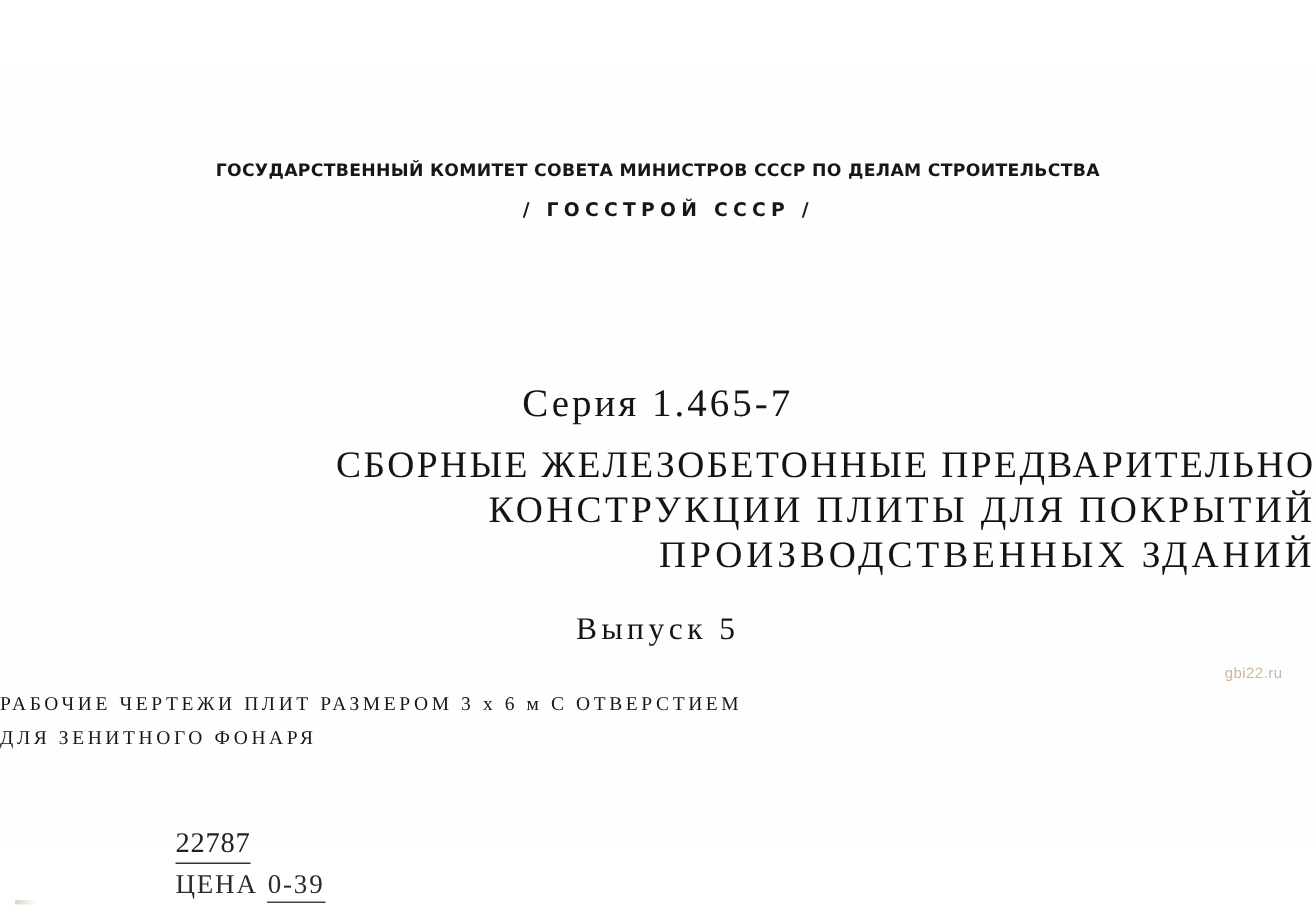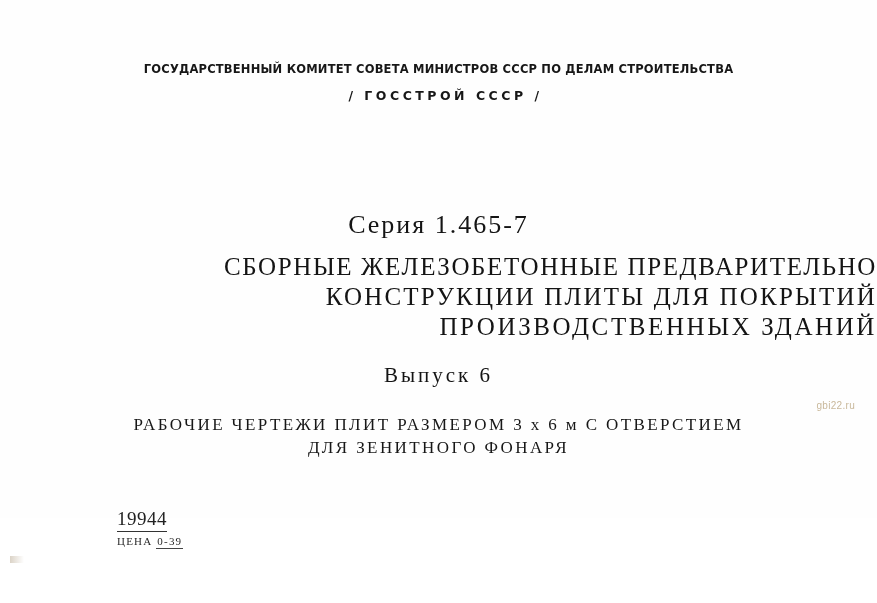--- a/index.html
+++ b/index.html
@@ -12,20 +12,21 @@
     height: 603px;
     overflow: hidden;
     font-family: "Liberation Serif", serif;
     color: #1b1b1b;
   }
   .page {
     position: relative;
     width: 877px;
     height: 518px;
     background: #fefefe;
+    margin-top: 44px;
   }
 
   
   .org-block {
     position: absolute;
     top: 62px;
     left: 0;
     width: 877px;
     text-align: center;
   }
@@ -103,23 +104,22 @@
     letter-spacing: 3px;
     color: #141414;
   }
 
   
   .description {
     position: absolute;
     top: 413px;
     left: 0;
     width: 877px;
-    text-align: center;
-    font-family: "Liberation Serif", serif;
-    font-size: 17px;
+    font-family: "Liberation Serif", serif;
+    font-size: 13px;
     line-height: 23px;
     letter-spacing: 2.4px;
     color: #171717;
   }
   .description div { white-space: nowrap; }
 
   
   .code-block {
     position: absolute;
     left: 117px;
@@ -131,21 +131,21 @@
     font-size: 19px;
     letter-spacing: 0.5px;
     color: #222;
     border-bottom: 1px solid #333;
     display: inline-block;
     padding-bottom: 1px;
   }
   .code-price {
     margin-top: 3px;
     font-family: "Liberation Serif", serif;
-    font-size: 11px;
+    font-size: 18px;
     letter-spacing: 1.2px;
     color: #2a2a2a;
   }
   .code-price .price-val {
     border-bottom: 1px solid #444;
     display: inline-block;
     padding: 0 1px 1px 1px;
   }
 
   
@@ -181,29 +181,29 @@
 
 
   <div class="series">Серия 1.465-7</div>
 
   <div class="main-title">
     <div class="mt-1">СБОРНЫЕ ЖЕЛЕЗОБЕТОННЫЕ ПРЕДВАРИТЕЛЬНО</div>
     <div class="mt-2">КОНСТРУКЦИИ ПЛИТЫ ДЛЯ ПОКРЫТИЙ</div>
     <div class="mt-3">ПРОИЗВОДСТВЕННЫХ ЗДАНИЙ</div>
   </div>
 
-  <div class="issue">Выпуск 6</div>
+  <div class="issue">Выпуск 5</div>
 
   <div class="description">
     <div>РАБОЧИЕ ЧЕРТЕЖИ ПЛИТ РАЗМЕРОМ 3 х 6 м С ОТВЕРСТИЕМ</div>
     <div>ДЛЯ ЗЕНИТНОГО ФОНАРЯ</div>
   </div>
 
   <div class="code-block">
-    <div class="code-num">19944</div>
+    <div class="code-num">22787</div>
     <div class="code-price">
       <span>ЦЕНА</span>
       <span class="price-val">0-39</span>
     </div>
   </div>
 
   <div class="watermark">gbi22.ru</div>
 
   <div class="scan-mark"></div>
 

